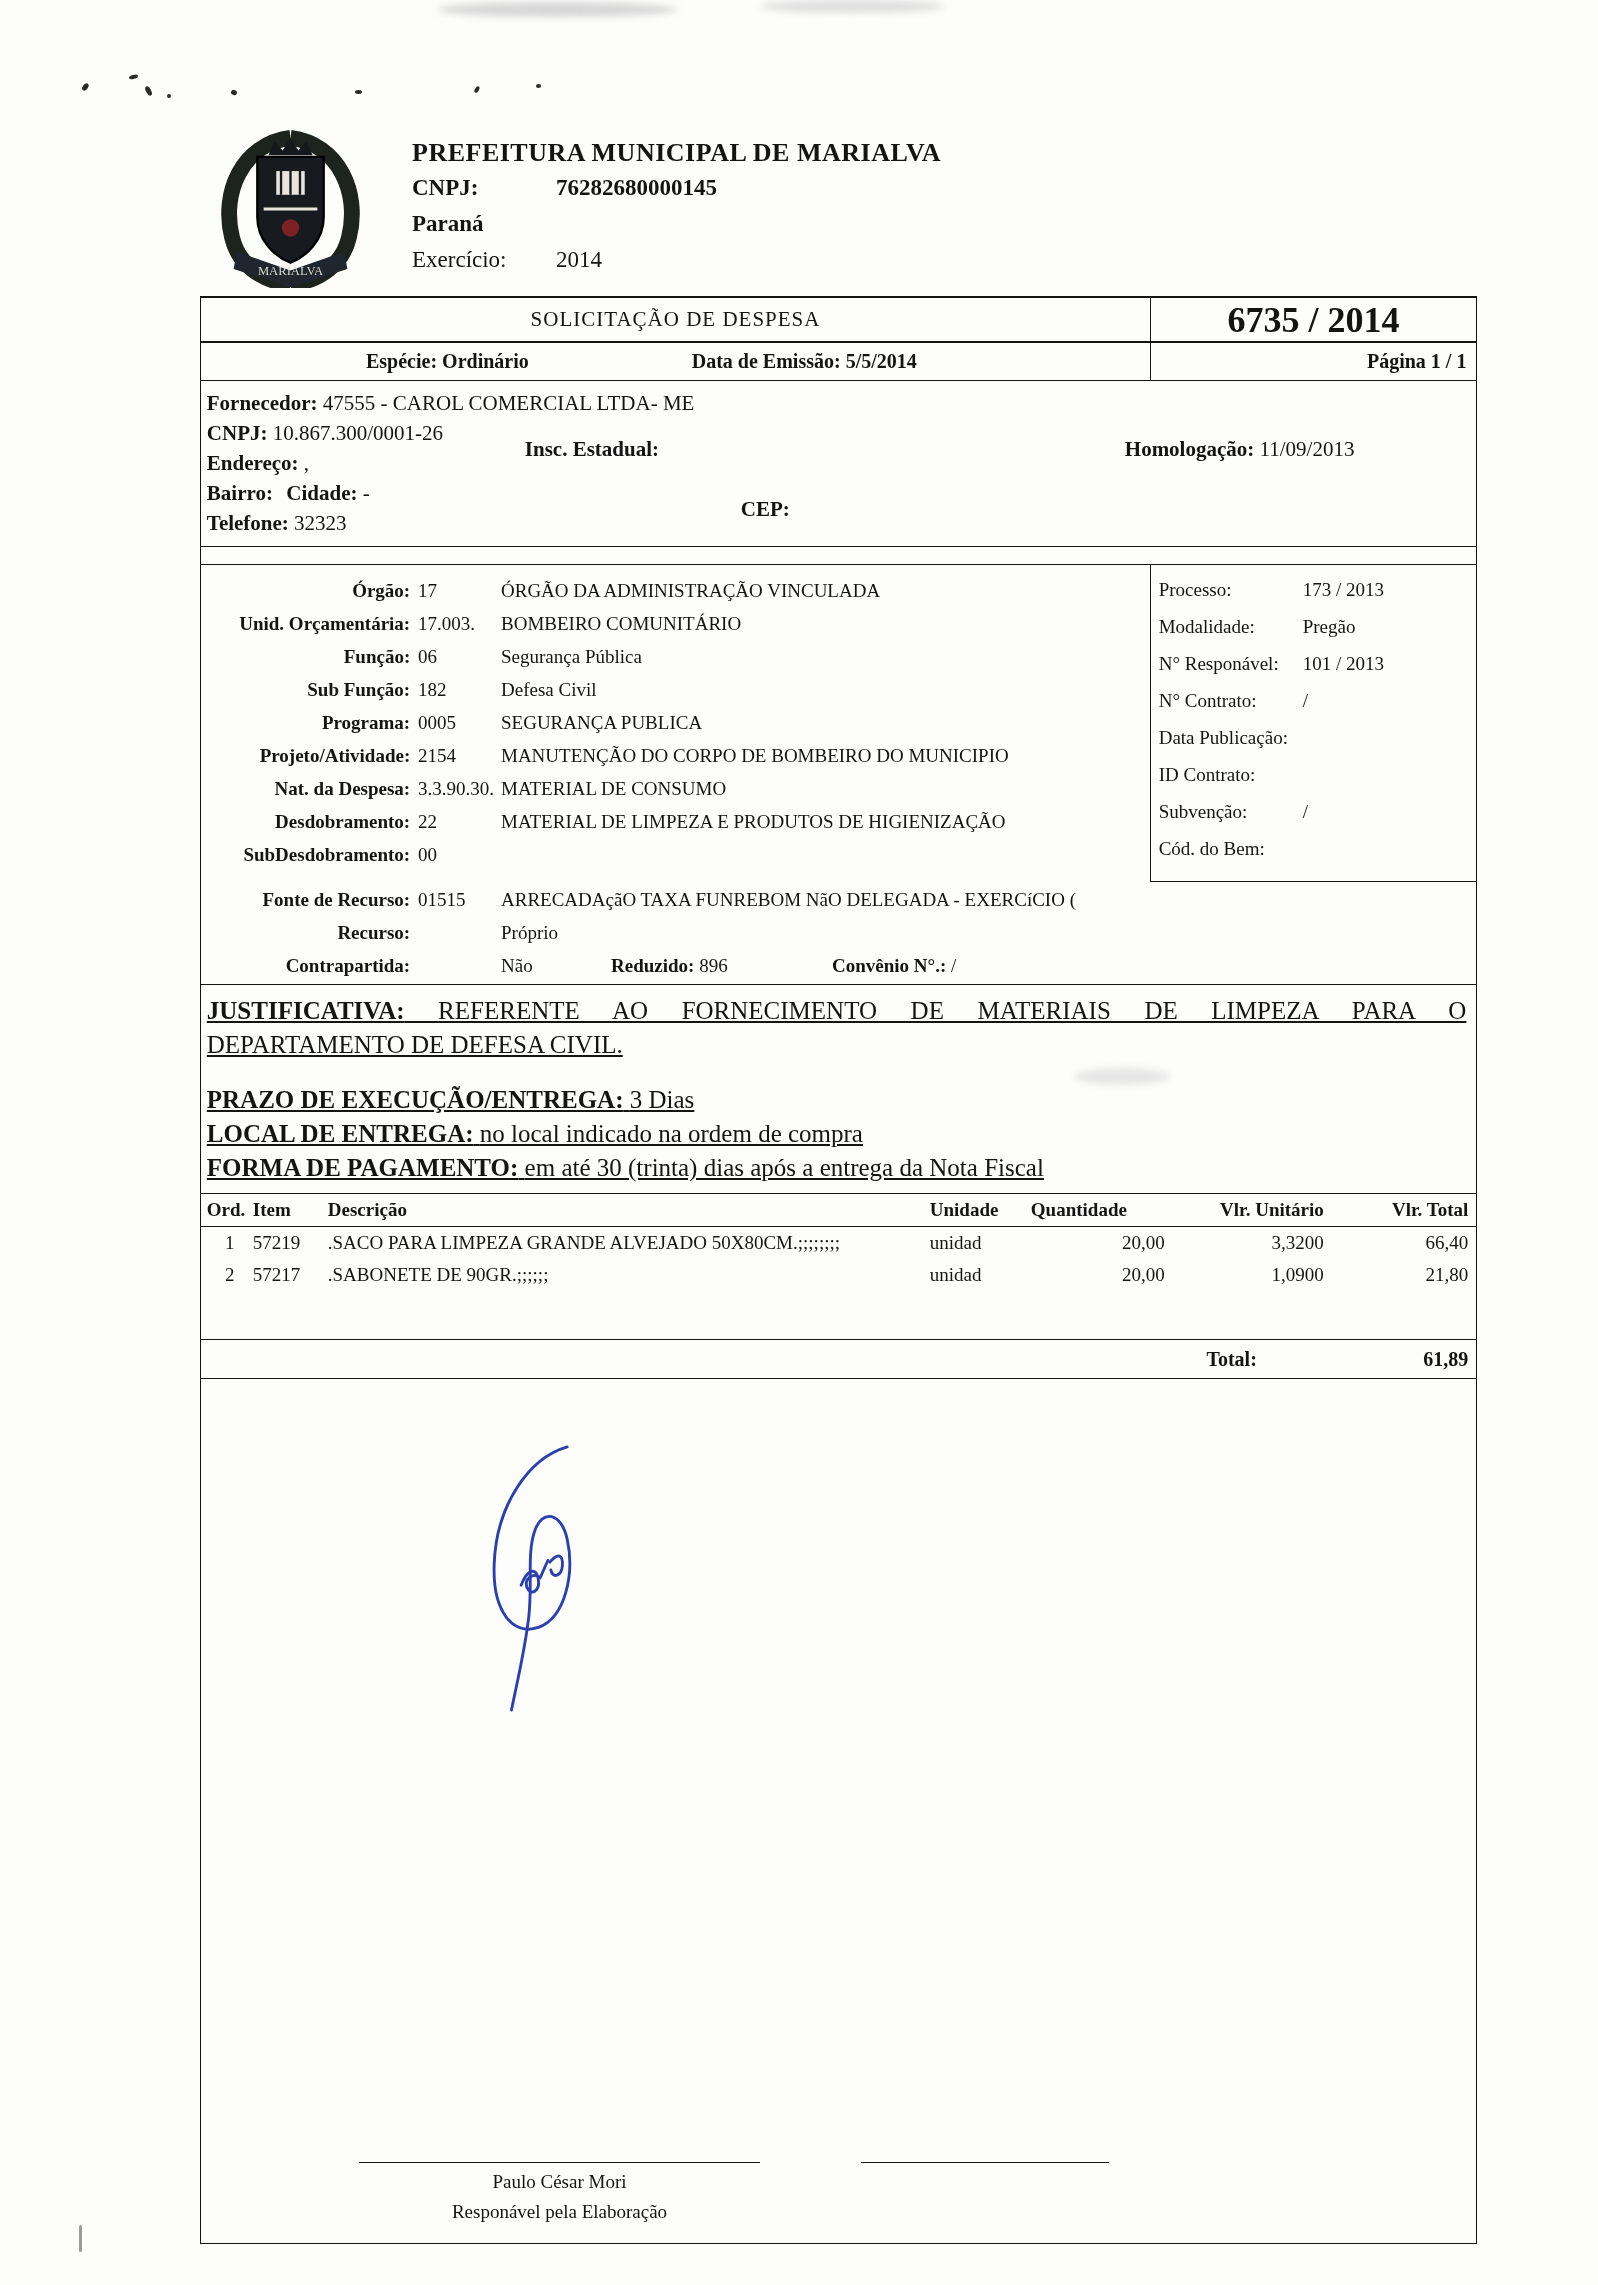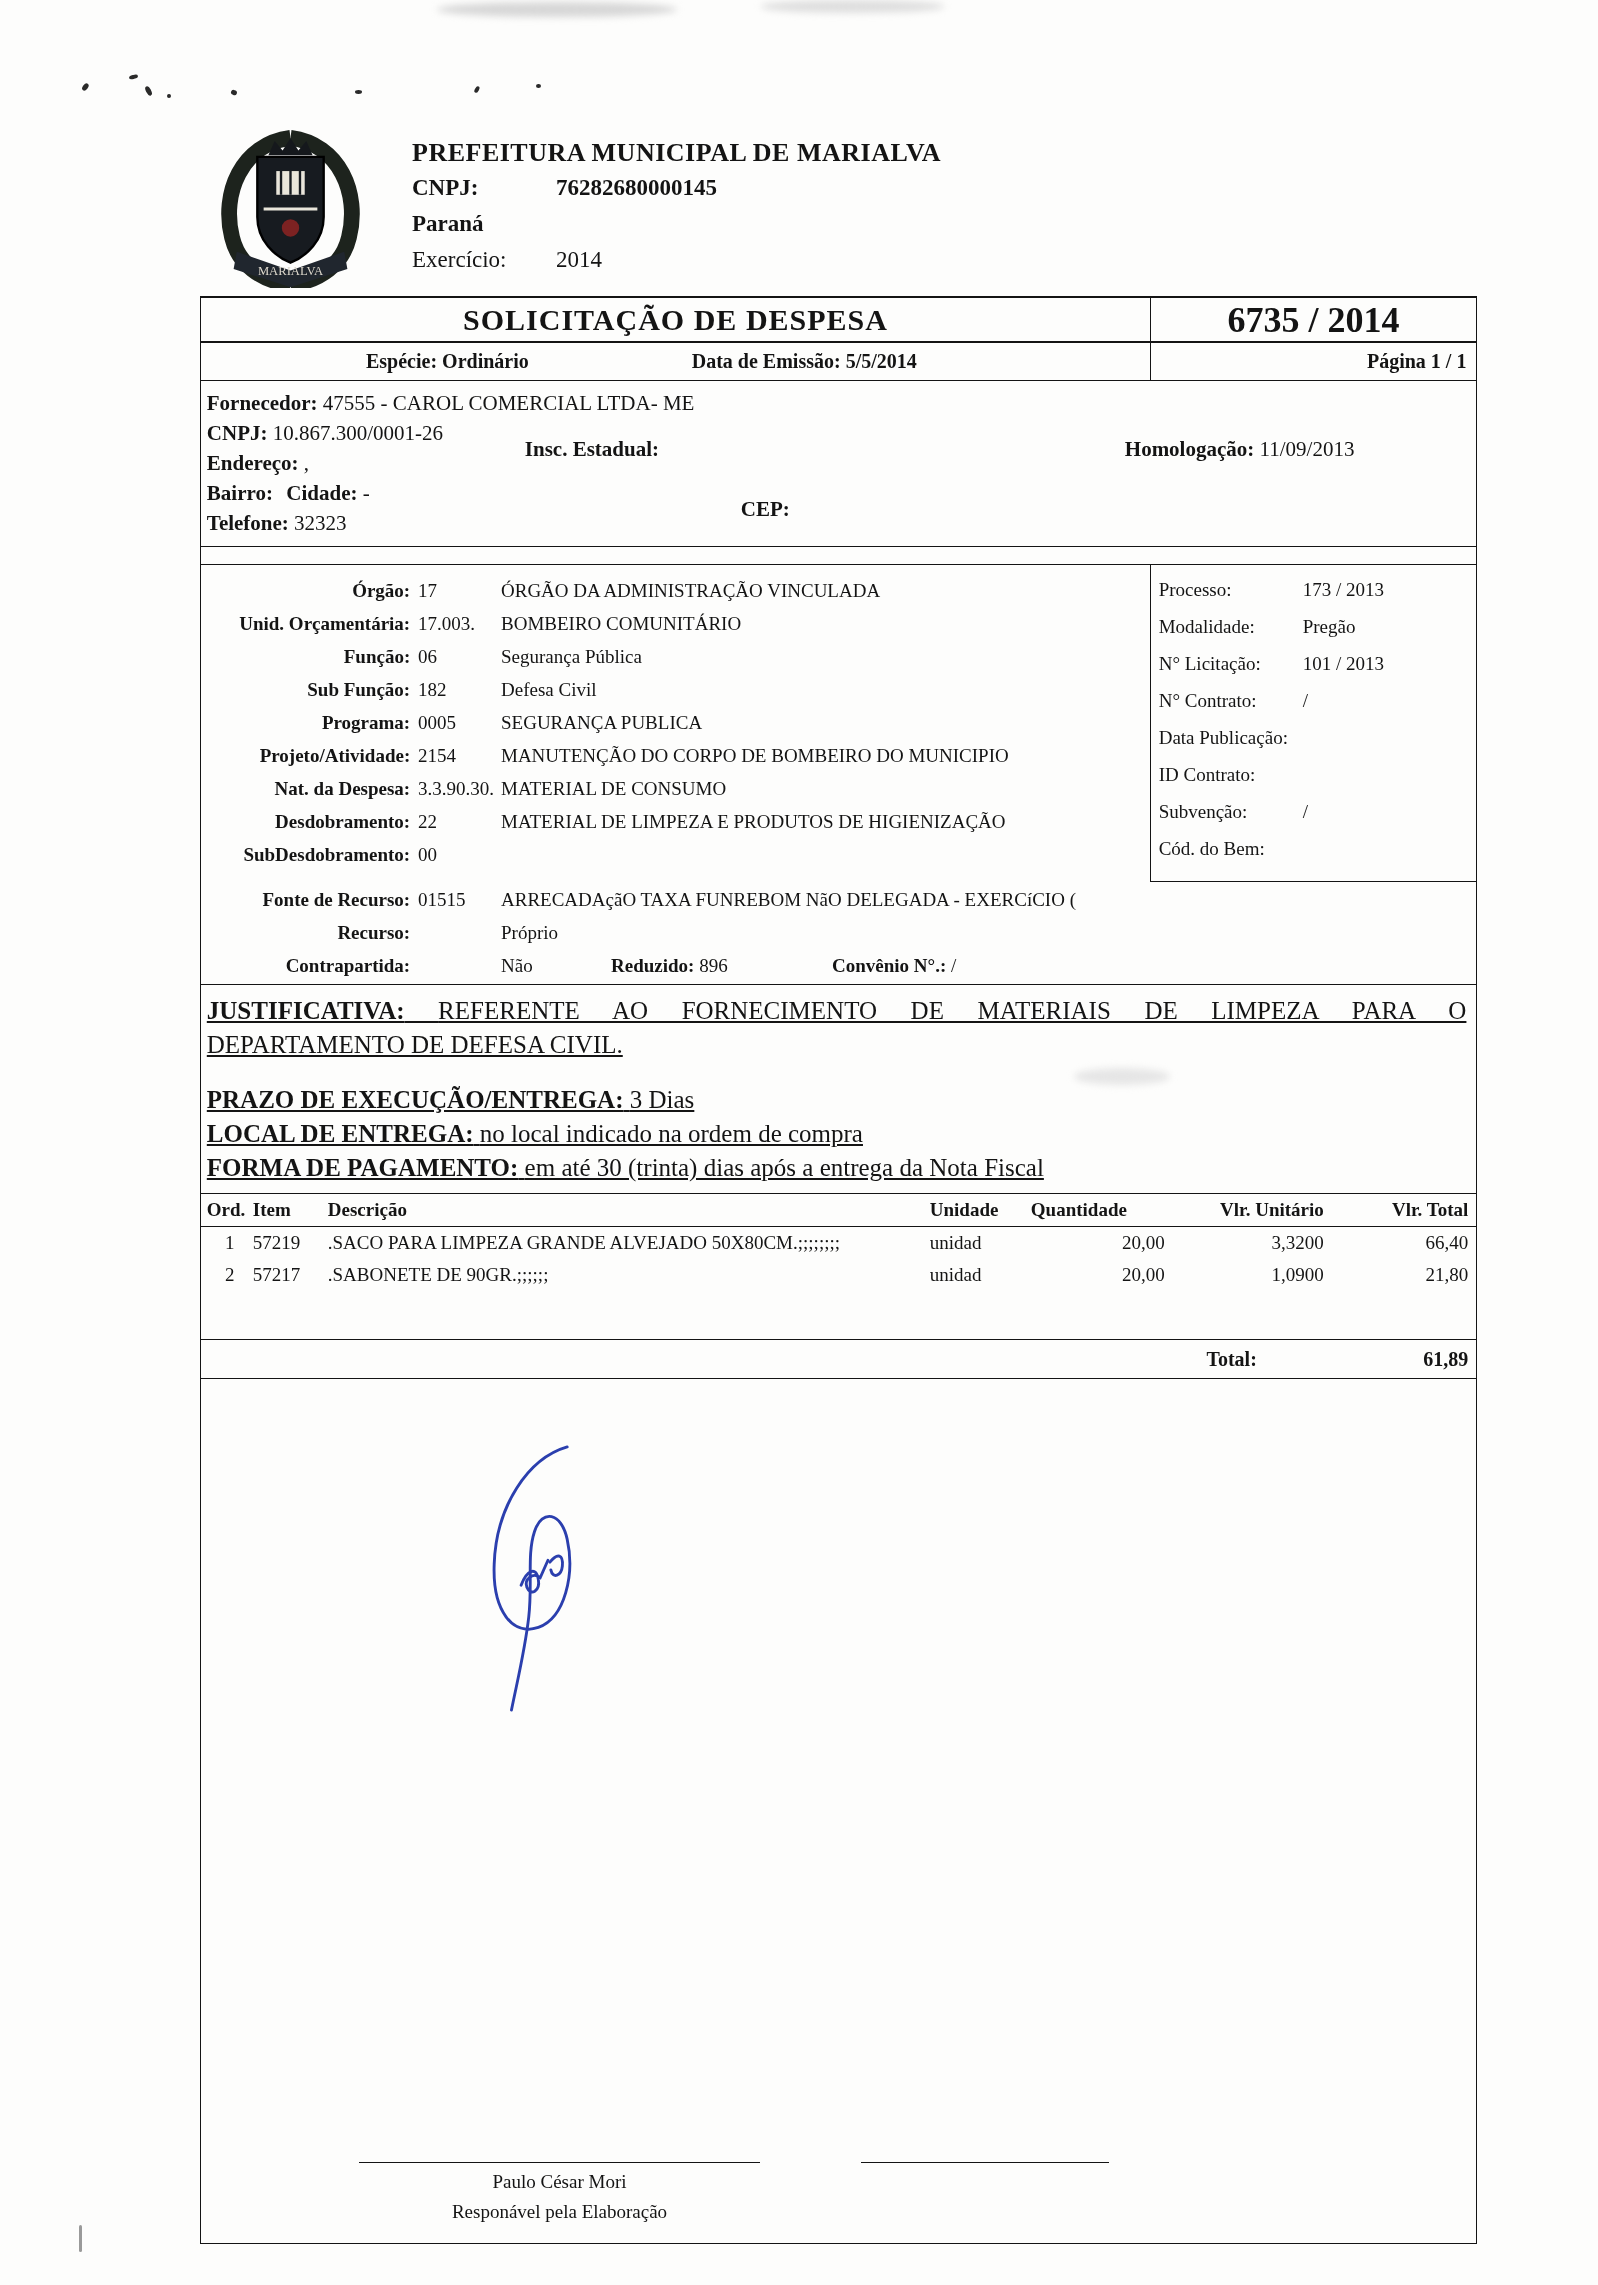--- a/index.html
+++ b/index.html
@@ -37,21 +37,21 @@
   .org-name { font-size:26px; font-weight:bold; letter-spacing:0.5px; }
   .hline { font-size:23px; margin-top:6.7px; }
   .hline .hlab { display:inline-block; width:144px; font-weight:bold; }
   .hline.bold { font-weight:bold; }
   .hline.normal .hlab { font-weight:normal; }
 
   .doc-body { border:1.9px solid #141414; border-top:2.9px solid #141414; }
 
   .title-bar { display:flex; height:45px; border-bottom:2.9px solid #141414; align-items:stretch; }
   .title-main { flex:1; display:flex; align-items:center; justify-content:center;
-                font-size:30px; font-weight:bold; letter-spacing:1px;text-align:right; }
+                font-size:21px; font-weight:normal; letter-spacing:1px;text-align:right; }
   .title-num  { width:326px; border-left:1.9px solid #141414; display:flex; align-items:center;
                 justify-content:center; font-size:36px; font-weight:bold; }
 
   .especie-row { display:flex; height:38px; border-bottom:1.9px solid #141414;
                  font-size:20px; font-weight:bold; align-items:stretch; }
   .esp-left { flex:1; display:flex; align-items:center; }
   .esp1 { margin-left:165px; }
   .esp2 { margin-left:163px; }
   .esp-right { width:326px; border-left:1.9px solid #141414; display:flex; align-items:center;
                justify-content:flex-end; padding-right:9.6px; }
@@ -267,21 +267,21 @@
         <div class="process-box">
           <div class="p-row">
             <div class="p-label">Processo:</div>
             <div class="p-value">173 / 2013</div>
           </div>
           <div class="p-row">
             <div class="p-label">Modalidade:</div>
             <div class="p-value">Pregão</div>
           </div>
           <div class="p-row">
-            <div class="p-label">N° Licitação:</div>
+            <div class="p-label">N° Responável:</div>
             <div class="p-value">101 / 2013</div>
           </div>
           <div class="p-row">
             <div class="p-label">N° Contrato:</div>
             <div class="p-value">/</div>
           </div>
           <div class="p-row">
             <div class="p-label">Data Publicação:</div>
             <div class="p-value"></div>
           </div>

